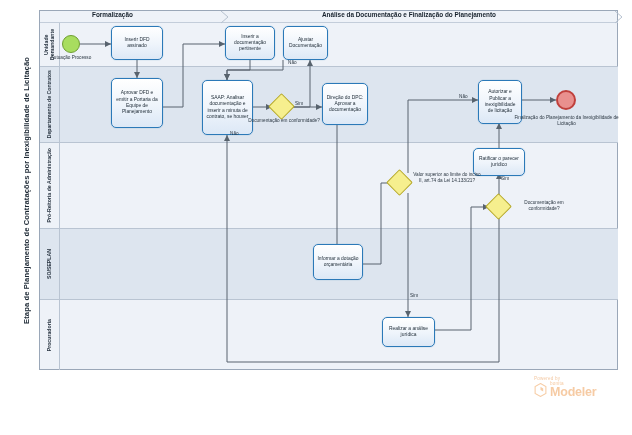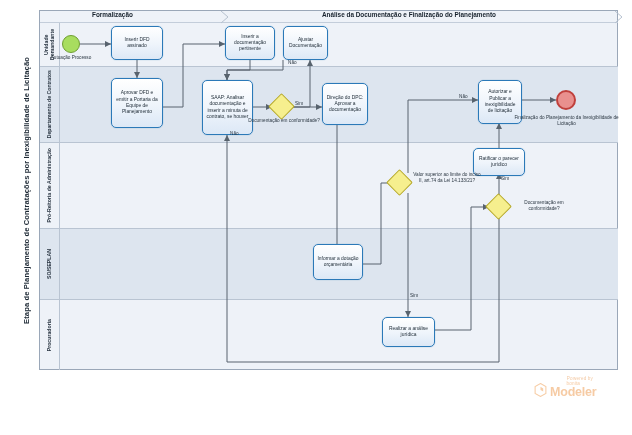--- a/index.html
+++ b/index.html
@@ -37,21 +37,21 @@
   .ev-label{position:absolute;font-size:4.7px;color:#2b3742;text-align:center;line-height:1.25;}
   .gw{position:absolute;width:19px;height:19px;background:#f6ef8e;border:1.2px solid #b5a829;
       transform:rotate(45deg);box-sizing:border-box;border-radius:1.5px;}
   .gw-label{position:absolute;font-size:4.7px;color:#2b3742;text-align:center;line-height:1.25;}
   .flow-label{position:absolute;font-size:4.7px;color:#2b3742;white-space:nowrap;}
 
   
   #wires{position:absolute;left:0;top:0;width:632px;height:435px;pointer-events:none;}
 
   
-  .wm{position:absolute;left:534px;top:376px;width:92px;text-align:center;}
+  .wm{position:absolute;left:534px;top:376px;width:92px;}
   .wm .pb{font-size:4.6px;color:#f3c9a4;letter-spacing:.2px;}
   .wm .row{display:flex;align-items:center;gap:3px;margin-top:1px;}
   .wm .logo{width:13px;height:14px;}
   .wm .brand{line-height:1;}
   .wm .b1{font-size:4.6px;color:#f6c9a0;letter-spacing:.2px;}
   .wm .b2{font-size:12.5px;color:#f6cba4;font-weight:bold;letter-spacing:-.2px;line-height:.95;}
 </style>
 </head>
 <body>
 

